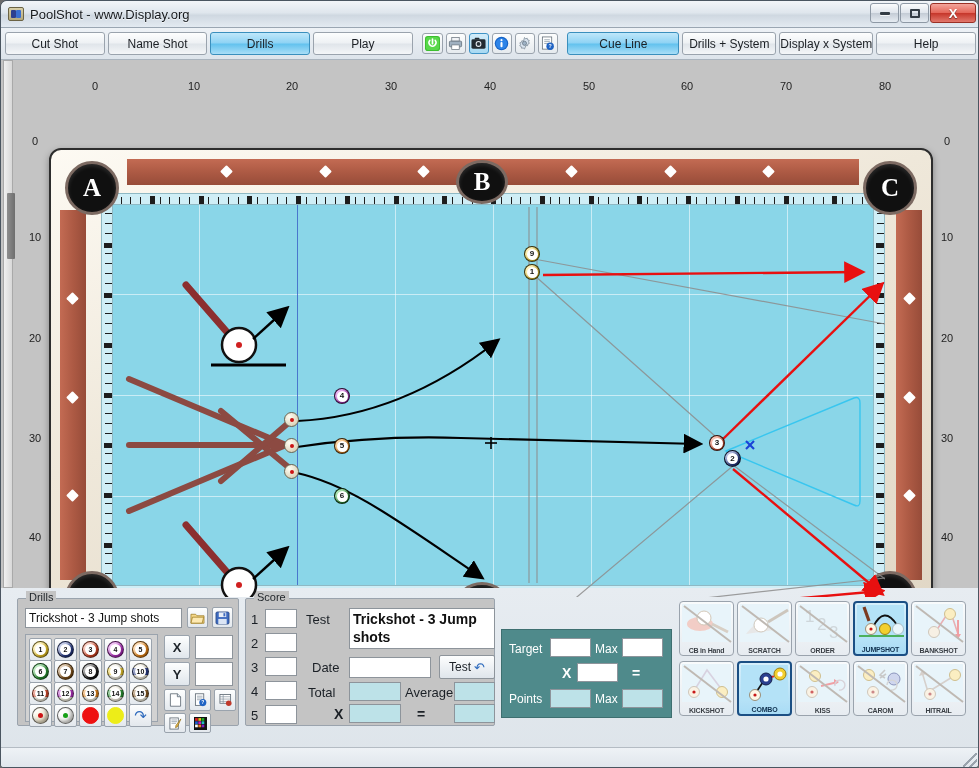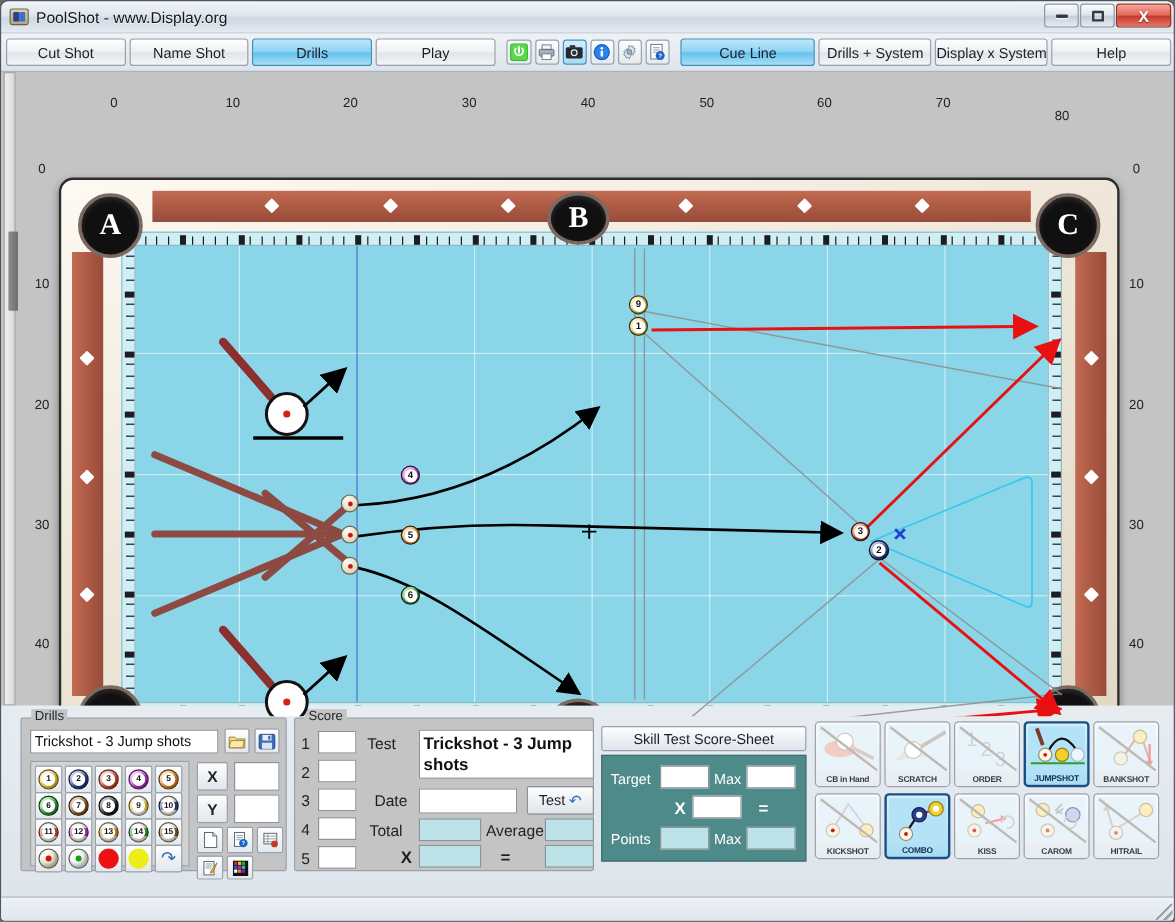--- a/index.html
+++ b/index.html
@@ -370,21 +370,21 @@
     </div>
 
     <div class="ruler-lbl" style="left:82px;  top:20px;">0</div>
     <div class="ruler-lbl" style="left:181px; top:20px;">10</div>
     <div class="ruler-lbl" style="left:279px; top:20px;">20</div>
     <div class="ruler-lbl" style="left:378px; top:20px;">30</div>
     <div class="ruler-lbl" style="left:477px; top:20px;">40</div>
     <div class="ruler-lbl" style="left:576px; top:20px;">50</div>
     <div class="ruler-lbl" style="left:674px; top:20px;">60</div>
     <div class="ruler-lbl" style="left:773px; top:20px;">70</div>
-    <div class="ruler-lbl" style="left:872px; top:31px;">80</div>
+    <div class="ruler-lbl" style="left:872px; top:20px;">80</div>
 
     <div class="ruler-lbl" style="left:22px; top:75px;">0</div>
     <div class="ruler-lbl" style="left:22px; top:171px;">10</div>
     <div class="ruler-lbl" style="left:22px; top:272px;">20</div>
     <div class="ruler-lbl" style="left:22px; top:372px;">30</div>
     <div class="ruler-lbl" style="left:22px; top:471px;">40</div>
 
     <div class="ruler-lbl" style="left:934px; top:75px;">0</div>
     <div class="ruler-lbl" style="left:934px; top:171px;">10</div>
     <div class="ruler-lbl" style="left:934px; top:272px;">20</div>
@@ -996,23 +996,20 @@
       <span style="position:absolute; left:159px; top:86px; font-size:13px; color:#1b2026;">Average</span>
       <input class="txtinput cyaninput" readonly="" style="position: absolute; left: 208px; top: 83px; width: 41px; height: 19px;" value="">
 
       <span style="position:absolute; left:88px; top:107px; font-size:14px; font-weight:bold; color:#1b2026;">X</span>
       <input class="txtinput cyaninput" style="position: absolute; left: 103px; top: 105px; width: 52px; height: 19px;" value="">
       <span style="position:absolute; left:171px; top:107px; font-size:14px; font-weight:bold; color:#1b2026;">=</span>
       <input class="txtinput cyaninput" readonly="" style="position: absolute; left: 208px; top: 105px; width: 41px; height: 19px;" value="">
     </div>
 
     <div style="position:absolute; left:500px; top:17px; width:171px; height:113px;">
-      <div style="width:171px; height:21px; border:1px solid #9aa3ad; border-radius:2px; background:linear-gradient(#fdfefe,#dfe5eb); display:flex; align-items:center; justify-content:center;">
-        <span style="font-size:12px; color:#1b2026;">Skill Test Score-Sheet</span>
-      </div>
       <div id="skillpanel" style="position:absolute; left:0; top:24px; width:171px; height:89px; border:1px solid #3e6f70;">
         <span class="skilllbl" style="position:absolute; left:7px; top:12px;">Target</span>
         <input class="txtinput" style="position: absolute; left: 48px; top: 8px; width: 41px; height: 19px;" value="">
         <span class="skilllbl" style="position:absolute; left:93px; top:12px;">Max</span>
         <input class="txtinput" style="position: absolute; left: 120px; top: 8px; width: 41px; height: 19px;" value="">
 
         <span class="skilllbl" style="position:absolute; left:60px; top:35px; font-weight:bold; font-size:14px;">X</span>
         <input class="txtinput" style="position: absolute; left: 75px; top: 33px; width: 41px; height: 19px;" value="">
         <span class="skilllbl" style="position:absolute; left:130px; top:35px; font-weight:bold; font-size:14px;">=</span>
 

